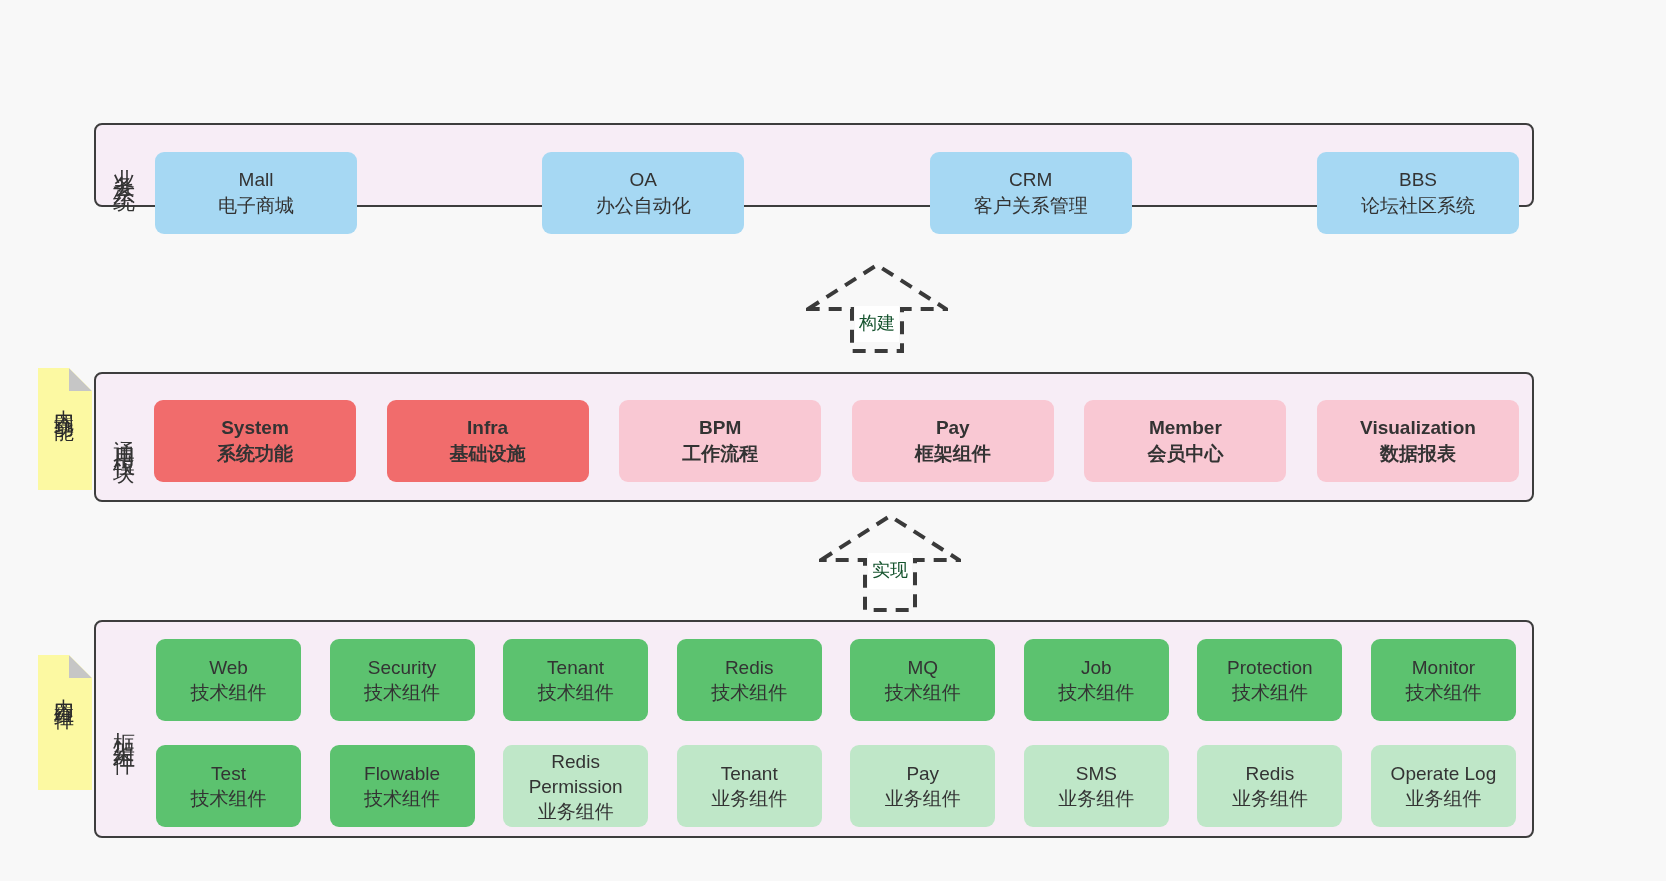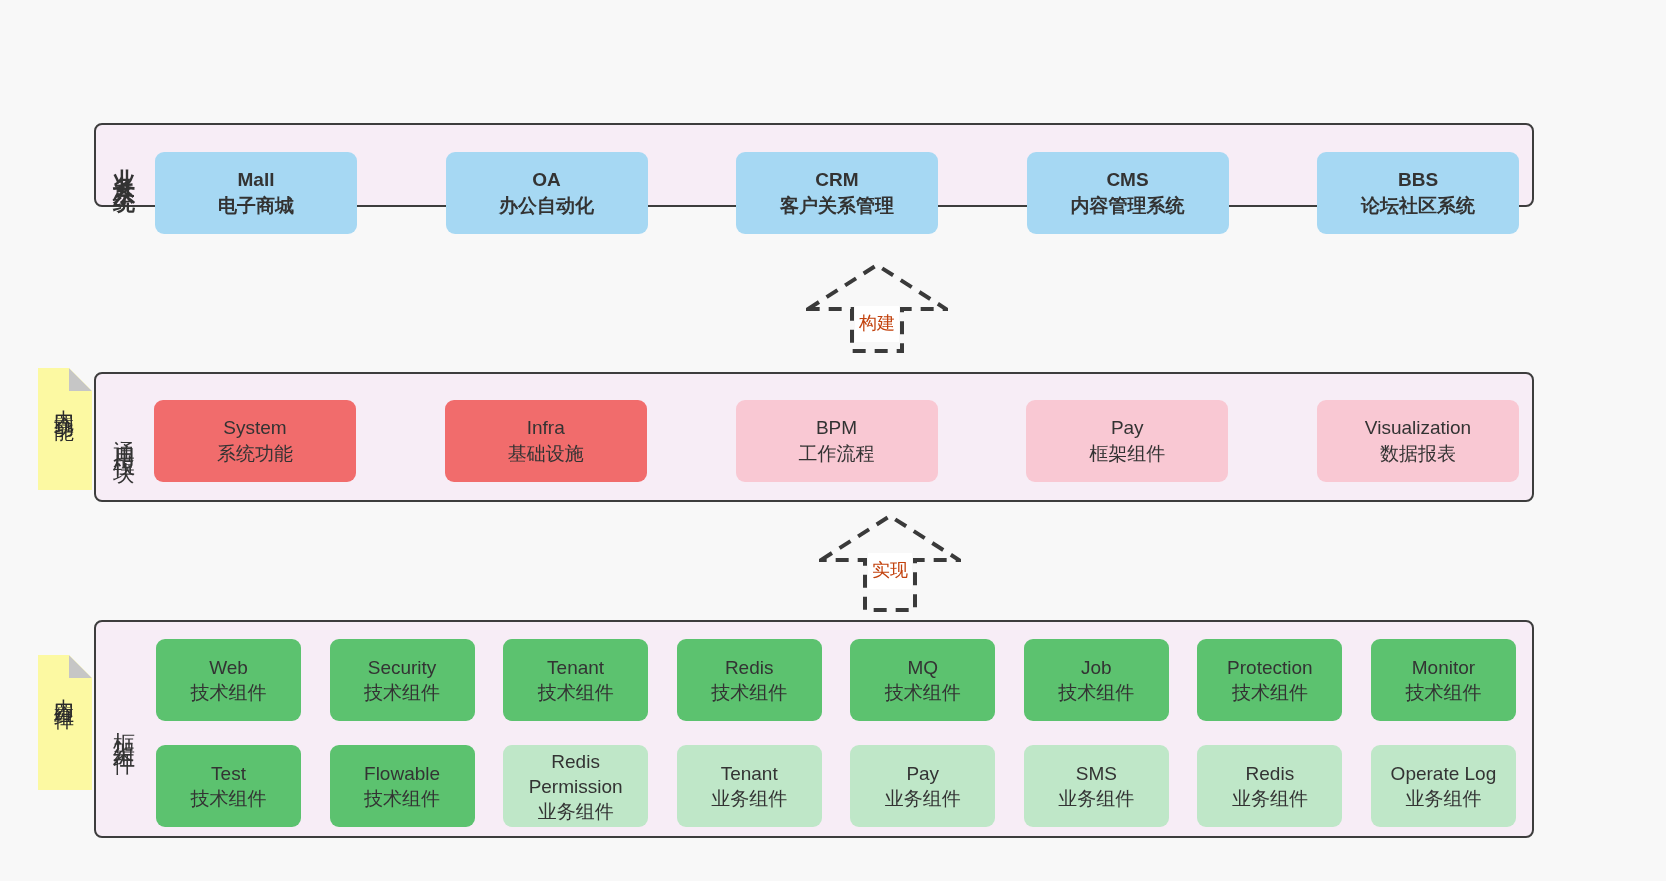--- a/index.html
+++ b/index.html
@@ -21,54 +21,50 @@
   .v-blue{background:#a6d8f3;}
   .v-red{background:#f16c6c;}
   .v-pink{background:#f9c8d3;}
   .v-green{background:#5cc26f;}
   .v-lightgreen{background:#bfe7c8;}
 
   
   .arrow{position:absolute;}
   .arrow svg{display:block;}
   .arrow-label{position:absolute;left:50%;transform:translate(-50%,-50%);
-               background:#ffffff;padding:5px 4px 7px 4px;font-size:18px;color:#c2410c;white-space:nowrap;}
+               background:#ffffff;padding:5px 4px 7px 4px;font-size:18px;color:#14532d;white-space:nowrap;}
 
   
   .sticky{position:absolute;width:54px;background:#fcf9a2;
           clip-path:polygon(0 0, calc(100% - 23px) 0, 100% 23px, 100% 100%, 0 100%);}
   .sticky .fold{position:absolute;top:0;right:0;width:23px;height:23px;background:#c6c6c6;
                 clip-path:polygon(0 0, 100% 100%, 0 100%);}
   .sticky .sticky-text{position:absolute;left:50%;transform:translateX(-50%);
                 writing-mode:vertical-lr;text-orientation:upright;
                 font-size:20px;letter-spacing:4px;color:#2b2b2b;white-space:nowrap;}
 </style>
 </head>
 <body>
 
 <div class="canvas">
 
-  <div class="panel" style="left:94px;top:123px;width:1440px;height:84px;font-weight:bold;">
+  <div class="panel" style="left:94px;top:123px;width:1440px;height:84px;">
     <div class="panel-label">业务系统</div>
     <div class="row row-6" style="left:59px;right:13px;top:27px;height:82px;">
         <div class="box v-blue">
       <span class="en">Mall</span>
       <span class="zh">电子商城</span>
     </div>
         <div class="box v-blue">
       <span class="en">OA</span>
       <span class="zh">办公自动化</span>
     </div>
         <div class="box v-blue">
       <span class="en">CRM</span>
       <span class="zh">客户关系管理</span>
-    </div>
-        <div class="box v-blue">
-      <span class="en">CMS</span>
-      <span class="zh">内容管理系统</span>
     </div>
         <div class="box v-blue">
       <span class="en">BBS</span>
       <span class="zh">论坛社区系统</span>
     </div>
       </div>
   </div>
 
   <div class="arrow" style="left:806px;top:263px;width:142px;height:90px;">
     <svg width="142" height="90" viewBox="0 0 142 90">
@@ -76,36 +72,40 @@
     </svg>
     <div class="arrow-label" style="top:61px;">构建</div>
   </div>
 
   <div class="sticky" style="left:38px;top:368px;height:122px;">
     <div class="fold"></div>
     <div class="sticky-text" style="top:26px;">内置功能</div>
   </div>
   <div class="panel" style="left:94px;top:372px;width:1440px;height:130px;">
     <div class="panel-label">通用模块</div>
-    <div class="row row-6" style="left:58px;right:13px;top:26px;height:82px;">
+    <div class="row row-6" style="left:58px;right:13px;top:26px;height:82px;font-weight:bold;">
         <div class="box v-red">
       <span class="en">System</span>
       <span class="zh">系统功能</span>
     </div>
         <div class="box v-red">
       <span class="en">Infra</span>
       <span class="zh">基础设施</span>
     </div>
         <div class="box v-pink">
       <span class="en">BPM</span>
       <span class="zh">工作流程</span>
     </div>
         <div class="box v-pink">
       <span class="en">Pay</span>
       <span class="zh">框架组件</span>
+    </div>
+        <div class="box v-pink">
+      <span class="en">Member</span>
+      <span class="zh">会员中心</span>
     </div>
         <div class="box v-pink">
       <span class="en">Visualization</span>
       <span class="zh">数据报表</span>
     </div>
       </div>
   </div>
 
   <div class="arrow" style="left:819px;top:514px;width:142px;height:98px;">
     <svg width="142" height="98" viewBox="0 0 142 98">

